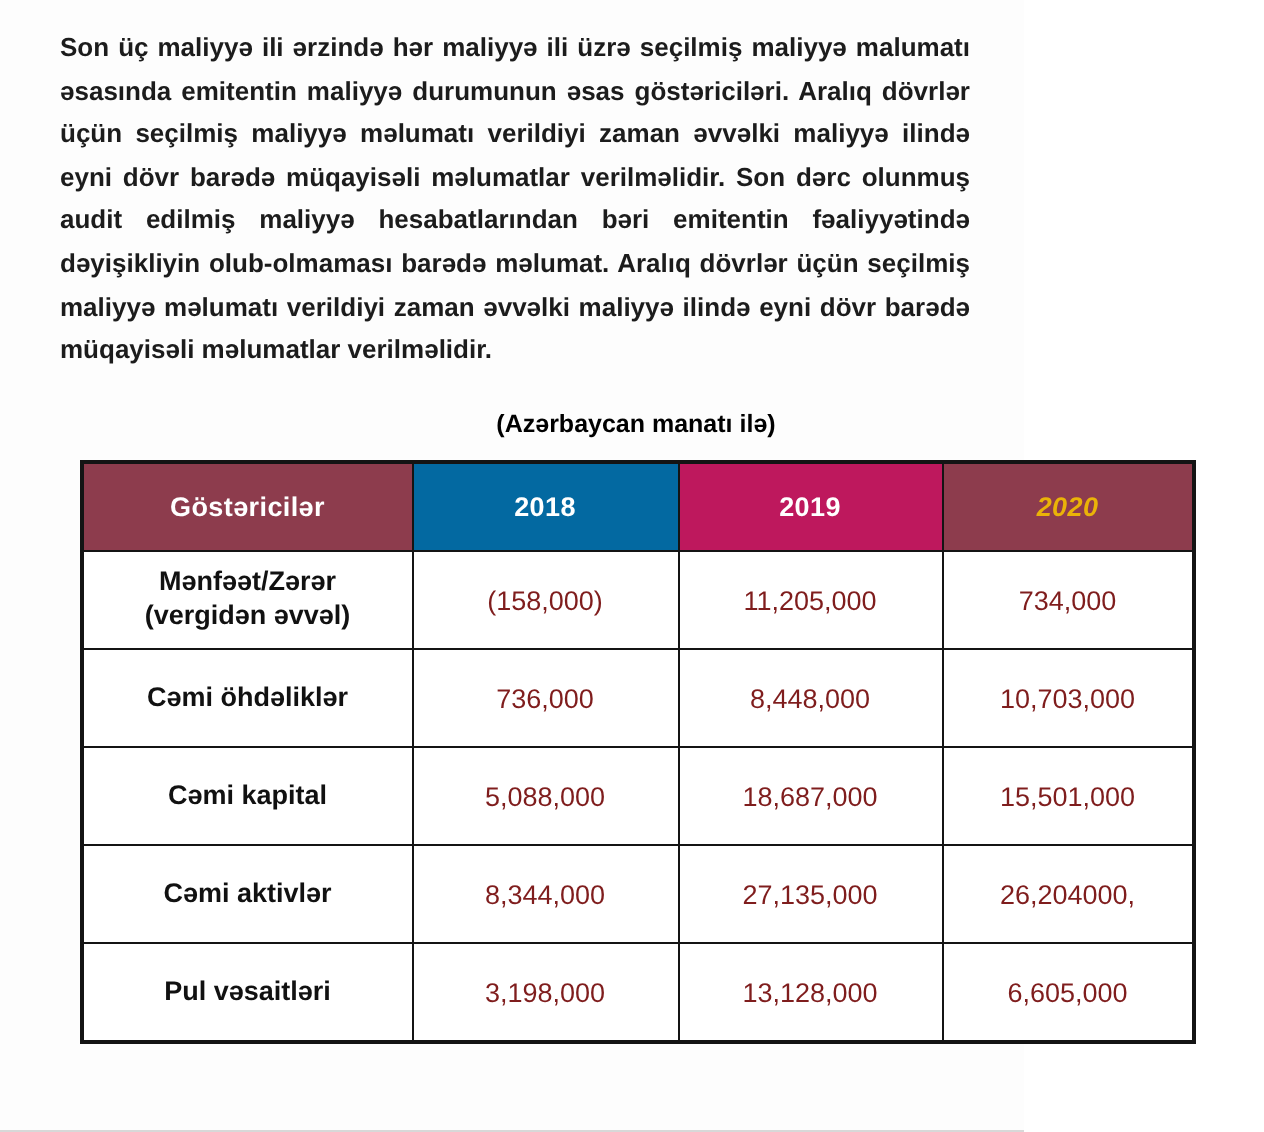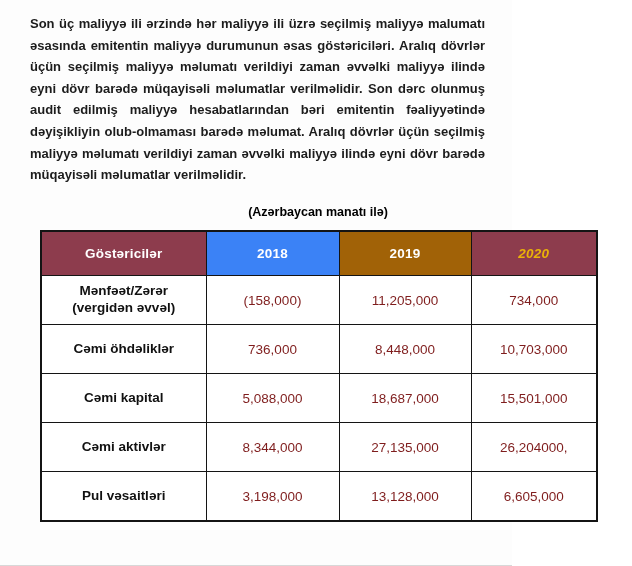--- a/index.html
+++ b/index.html
@@ -90,22 +90,22 @@
   <table class="fin">
     <colgroup>
       <col style="width:165px">
       <col style="width:133px">
       <col style="width:132px">
       <col style="width:126px">
     </colgroup>
     <thead>
       <tr>
         <th style="background: rgb(141, 60, 77); color: rgb(255, 255, 255);">Göstəricilər</th>
-        <th style="background: #3b82f6; color: rgb(255, 255, 255);">2018</th>
-        <th style="background: #a16207; color: rgb(255, 255, 255);">2019</th>
+        <th style="background: #0369a1; color: rgb(255, 255, 255);">2018</th>
+        <th style="background: #be185d; color: rgb(255, 255, 255);">2019</th>
         <th style="background: rgb(141, 60, 77); color: #eab308; font-style: italic;">2020</th>
       </tr>
     </thead>
     <tbody>
       <tr>
         <th class="row-label">Mənfəət/Zərər (vergidən əvvəl)</th>
         <td>(158,000)</td>
         <td>11,205,000</td>
         <td>734,000</td>
       </tr>

